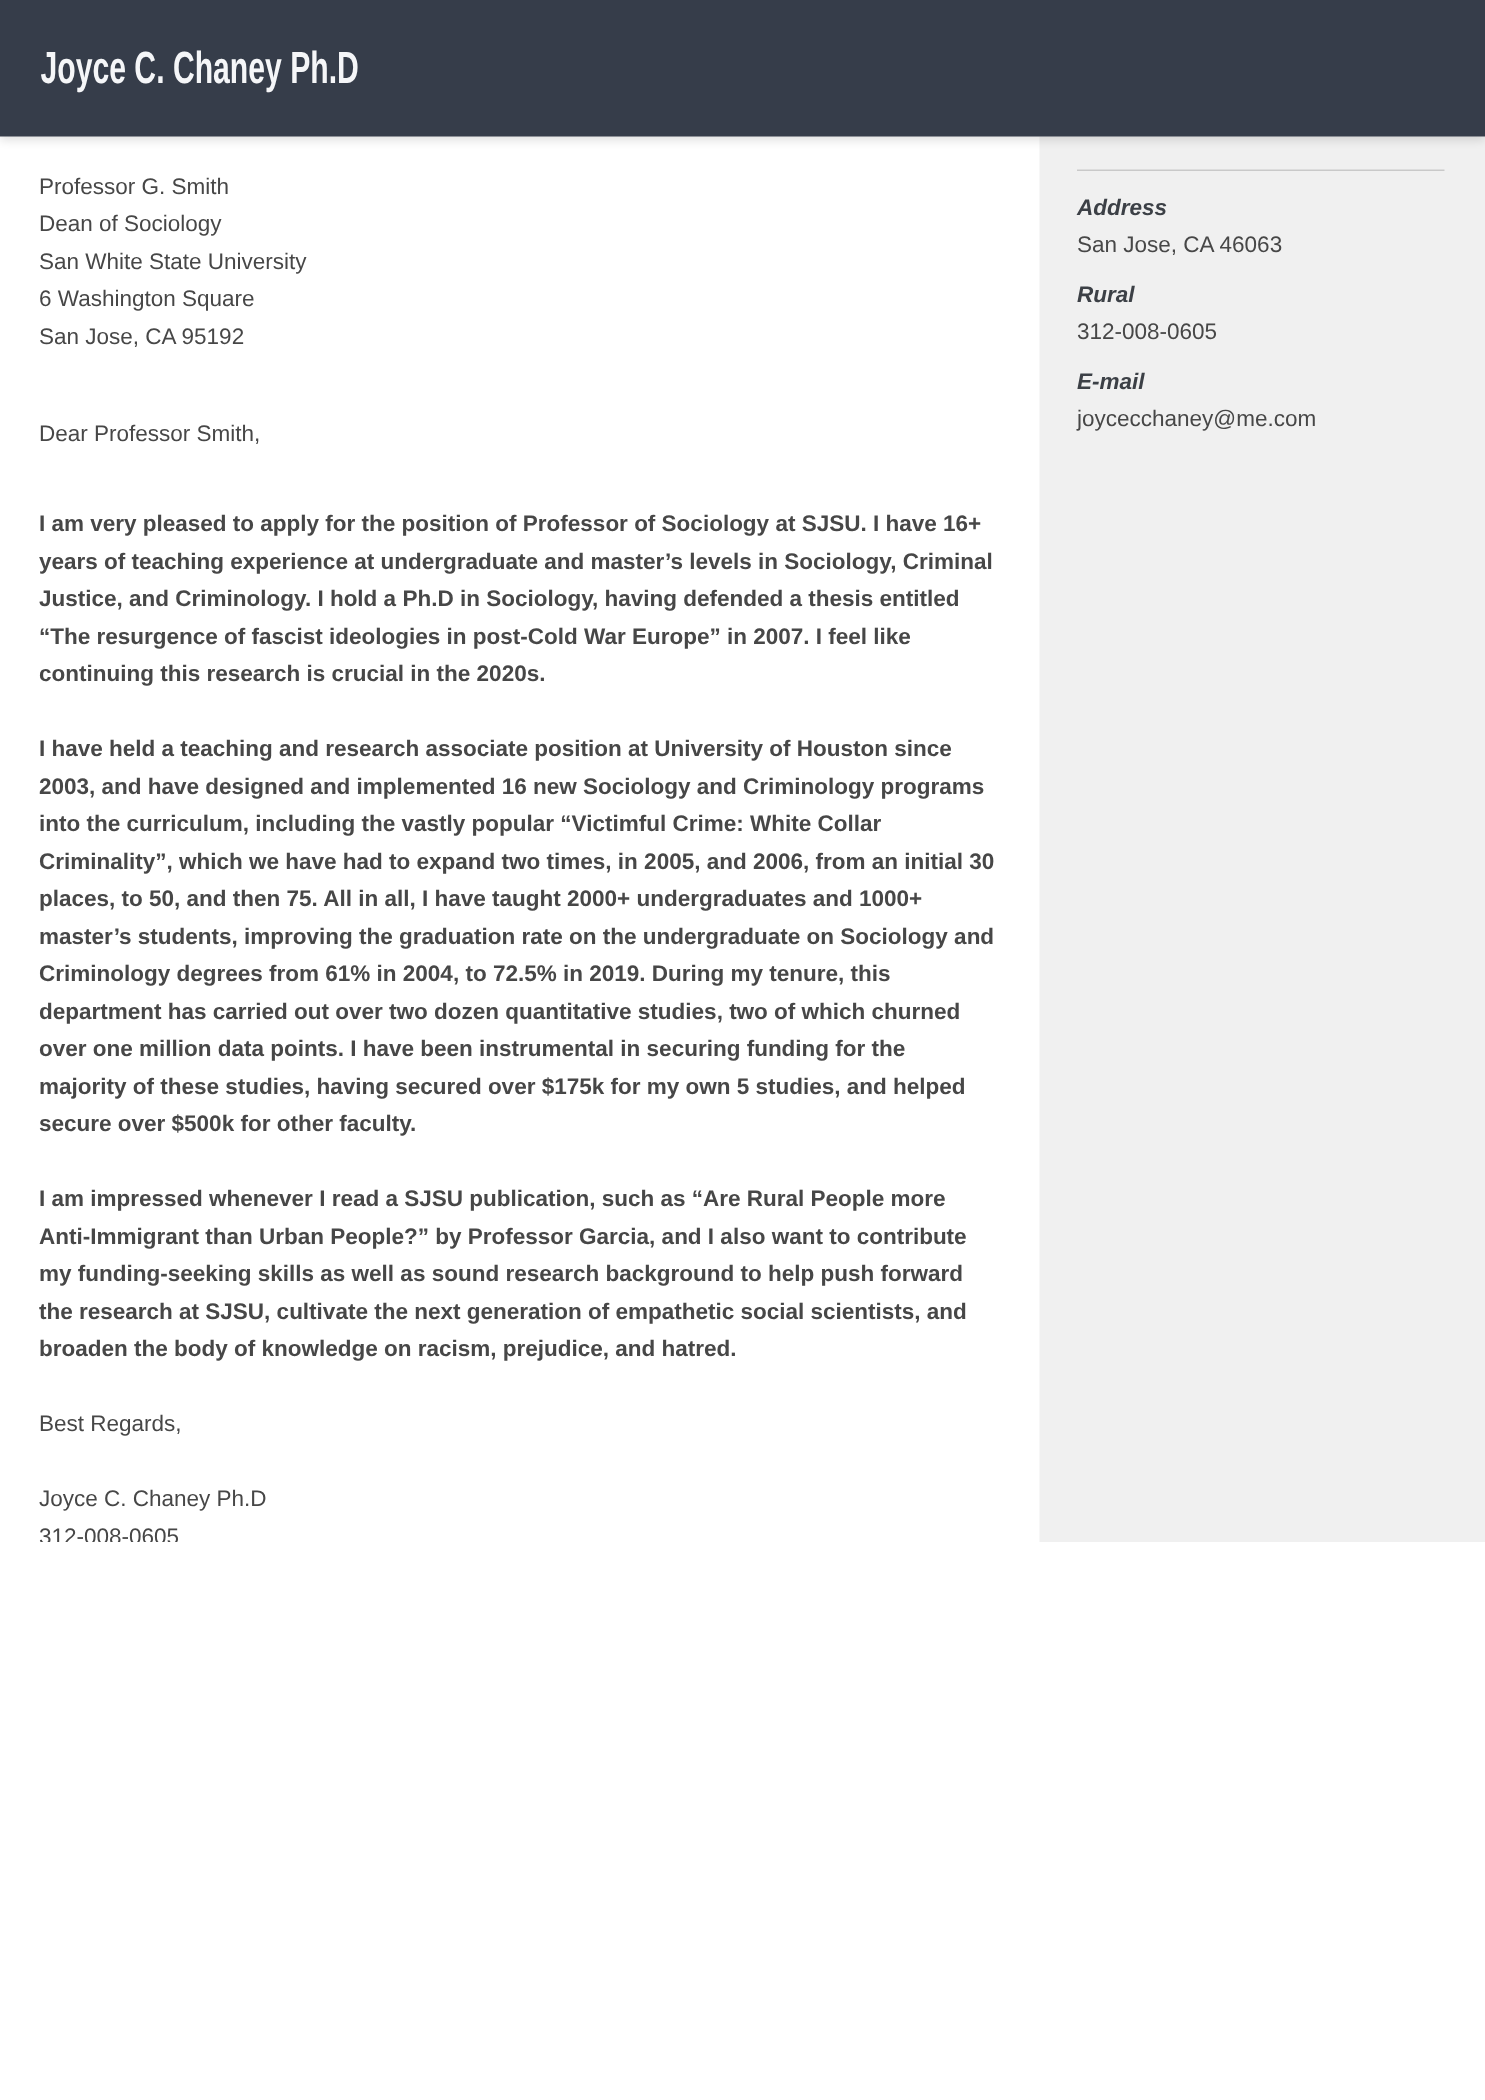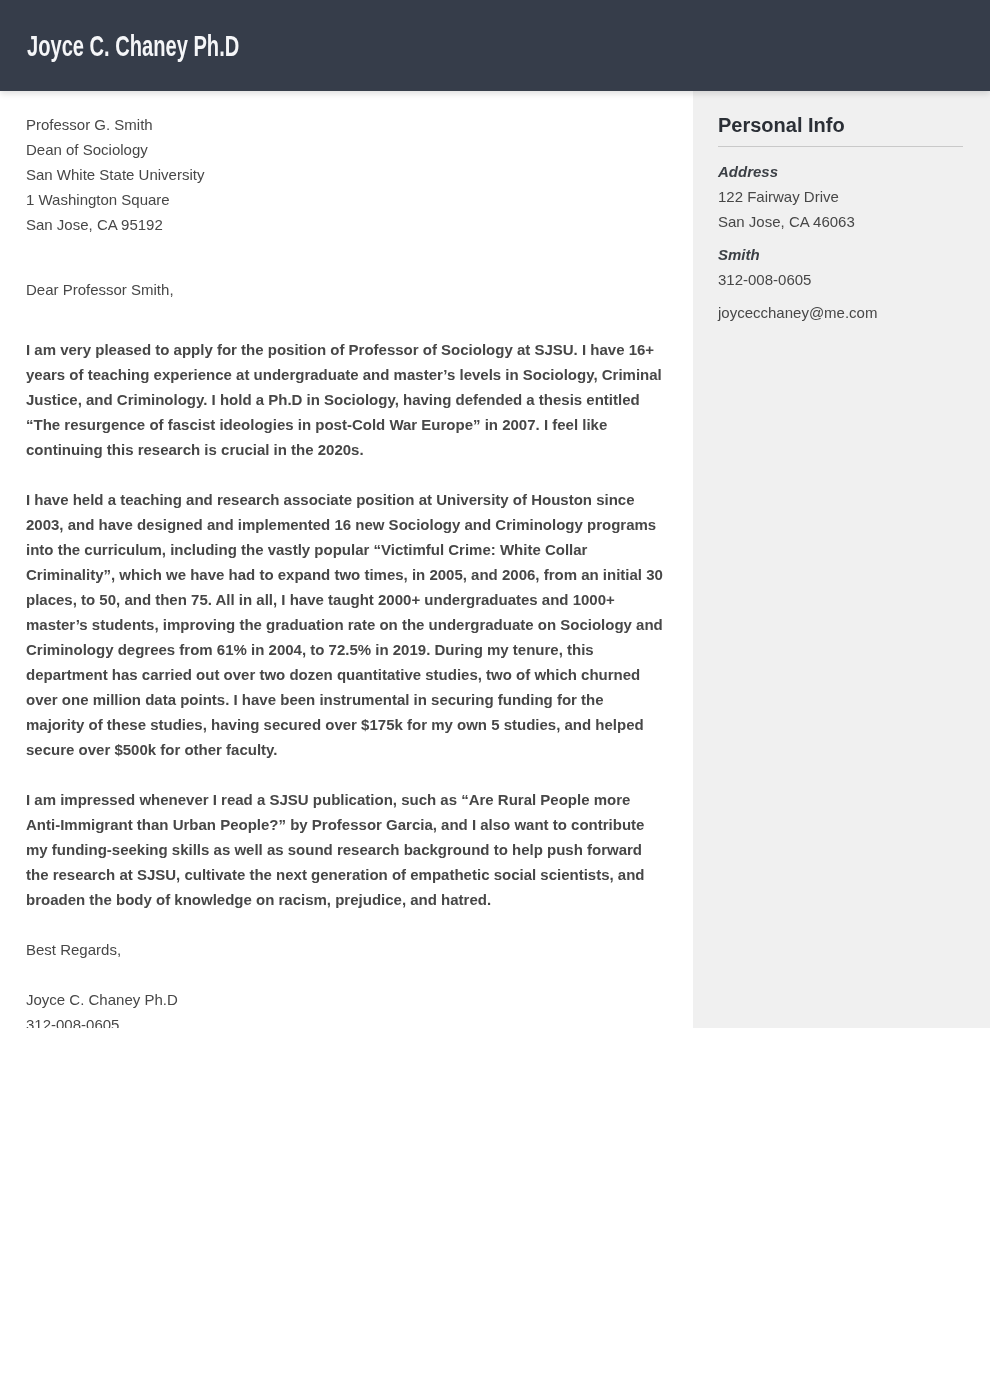--- a/index.html
+++ b/index.html
@@ -87,21 +87,21 @@
 
   <div class="content">
 
     <main class="letter">
 
 
       <div class="recipient">
         <div>Professor G. Smith</div>
         <div>Dean of Sociology</div>
         <div>San White State University</div>
-        <div>1 Washington Square</div>
+        <div>6 Washington Square</div>
         <div>San Jose, CA 95192</div>
       </div>
 
       <div class="salutation">Dear Professor Smith,</div>
 
       <p class="para">I am very pleased to apply for the position of Professor of Sociology at SJSU. I have 16+ years of teaching experience at undergraduate and master’s levels in Sociology, Criminal Justice, and Criminology. I hold a Ph.D in Sociology, having defended a thesis entitled “The resurgence of fascist ideologies in post-Cold War Europe” in 2007. I feel like continuing this research is crucial in the 2020s.</p>
       <p class="para">I have held a teaching and research associate position at University of Houston since 2003, and have designed and implemented 16 new Sociology and Criminology programs into the curriculum, including the vastly popular “Victimful Crime: White Collar Criminality”, which we have had to expand two times, in 2005, and 2006, from an initial 30 places, to 50, and then 75. All in all, I have taught 2000+ undergraduates and 1000+ master’s students, improving the graduation rate on the undergraduate on Sociology and Criminology degrees from 61% in 2004, to 72.5% in 2019. During my tenure, this department has carried out over two dozen quantitative studies, two of which churned over one million data points. I have been instrumental in securing funding for the majority of these studies, having secured over $175k for my own 5 studies, and helped secure over $500k for other faculty.</p>
       <p class="para">I am impressed whenever I read a SJSU publication, such as “Are Rural People more Anti-Immigrant than Urban People?” by Professor Garcia, and I also want to contribute my funding-seeking skills as well as sound research background to help push forward the research at SJSU, cultivate the next generation of empathetic social scientists, and broaden the body of knowledge on racism, prejudice, and hatred.</p>
 
       <div class="closing">Best Regards,</div>
@@ -109,34 +109,33 @@
       <div class="signature">
         <div>Joyce C. Chaney Ph.D</div>
         <div>312-008-0605</div>
         <div>joycecchaney@me.com</div>
       </div>
 
     </main>
 
     <aside class="sidebar">
 
-      <h2 class="sidebar-title">Personal Info</h2>
       <hr class="sidebar-divider">
 
       <div class="info-group">
         <div class="info-label">Address</div>
-        <div class="info-line">122 Fairway Drive</div>
         <div class="info-line">San Jose, CA 46063</div>
       </div>
 
       <div class="info-group">
-        <div class="info-label">Smith</div>
+        <div class="info-label">Rural</div>
         <div class="info-line">312-008-0605</div>
       </div>
 
       <div class="info-group">
+        <div class="info-label">E-mail</div>
         <div class="info-line">joycecchaney@me.com</div>
       </div>
 
     </aside>
 
   </div>
 </div>
 
 </body></html>

